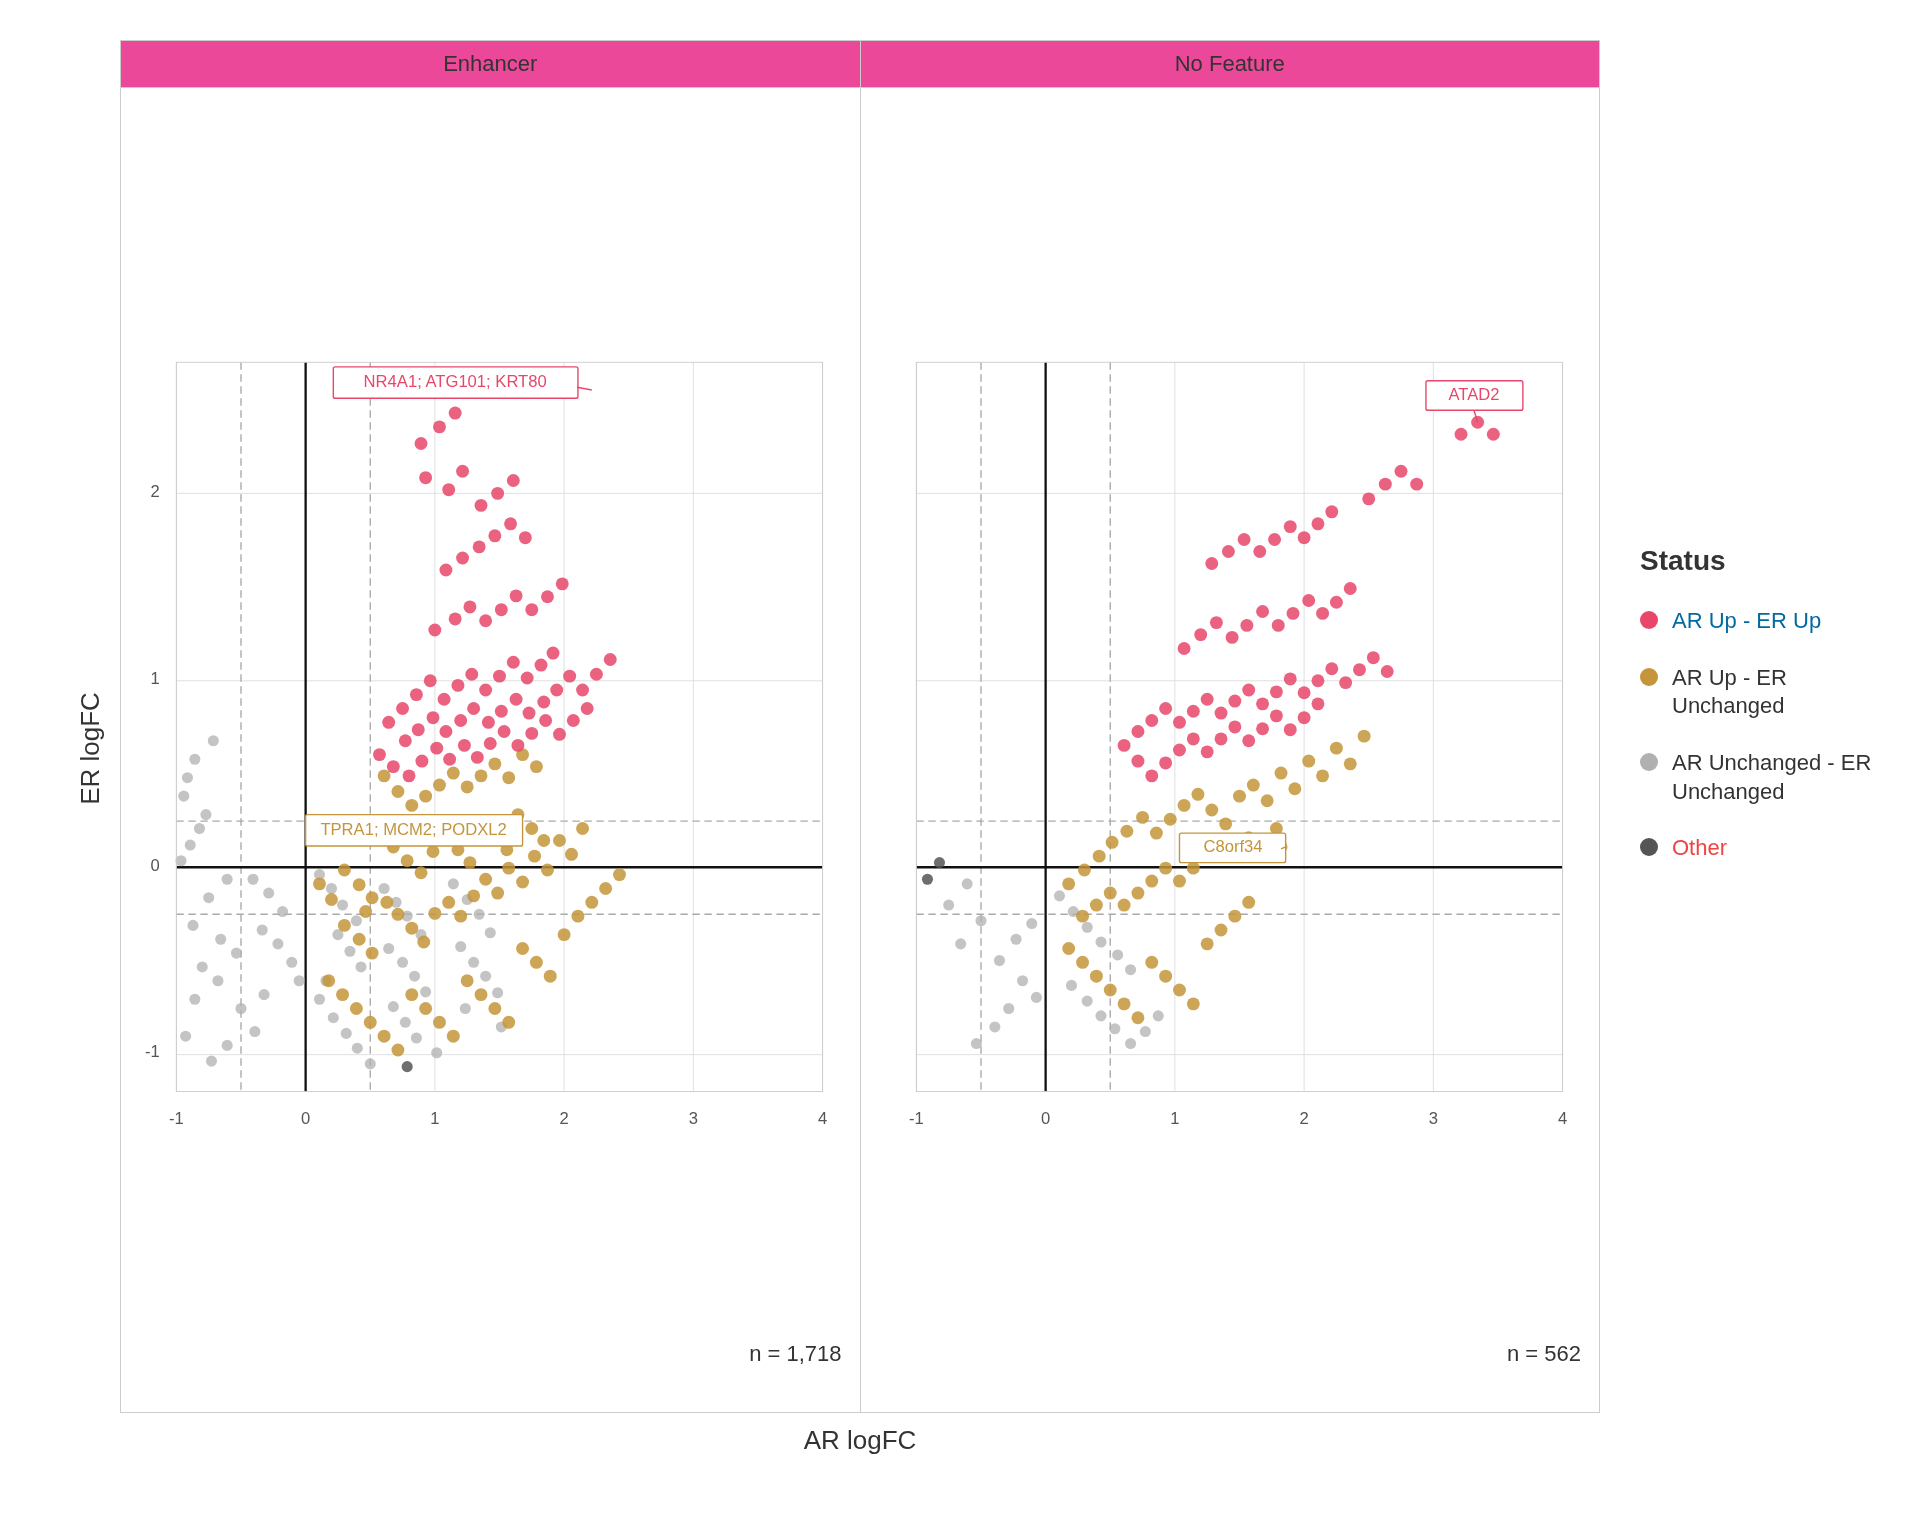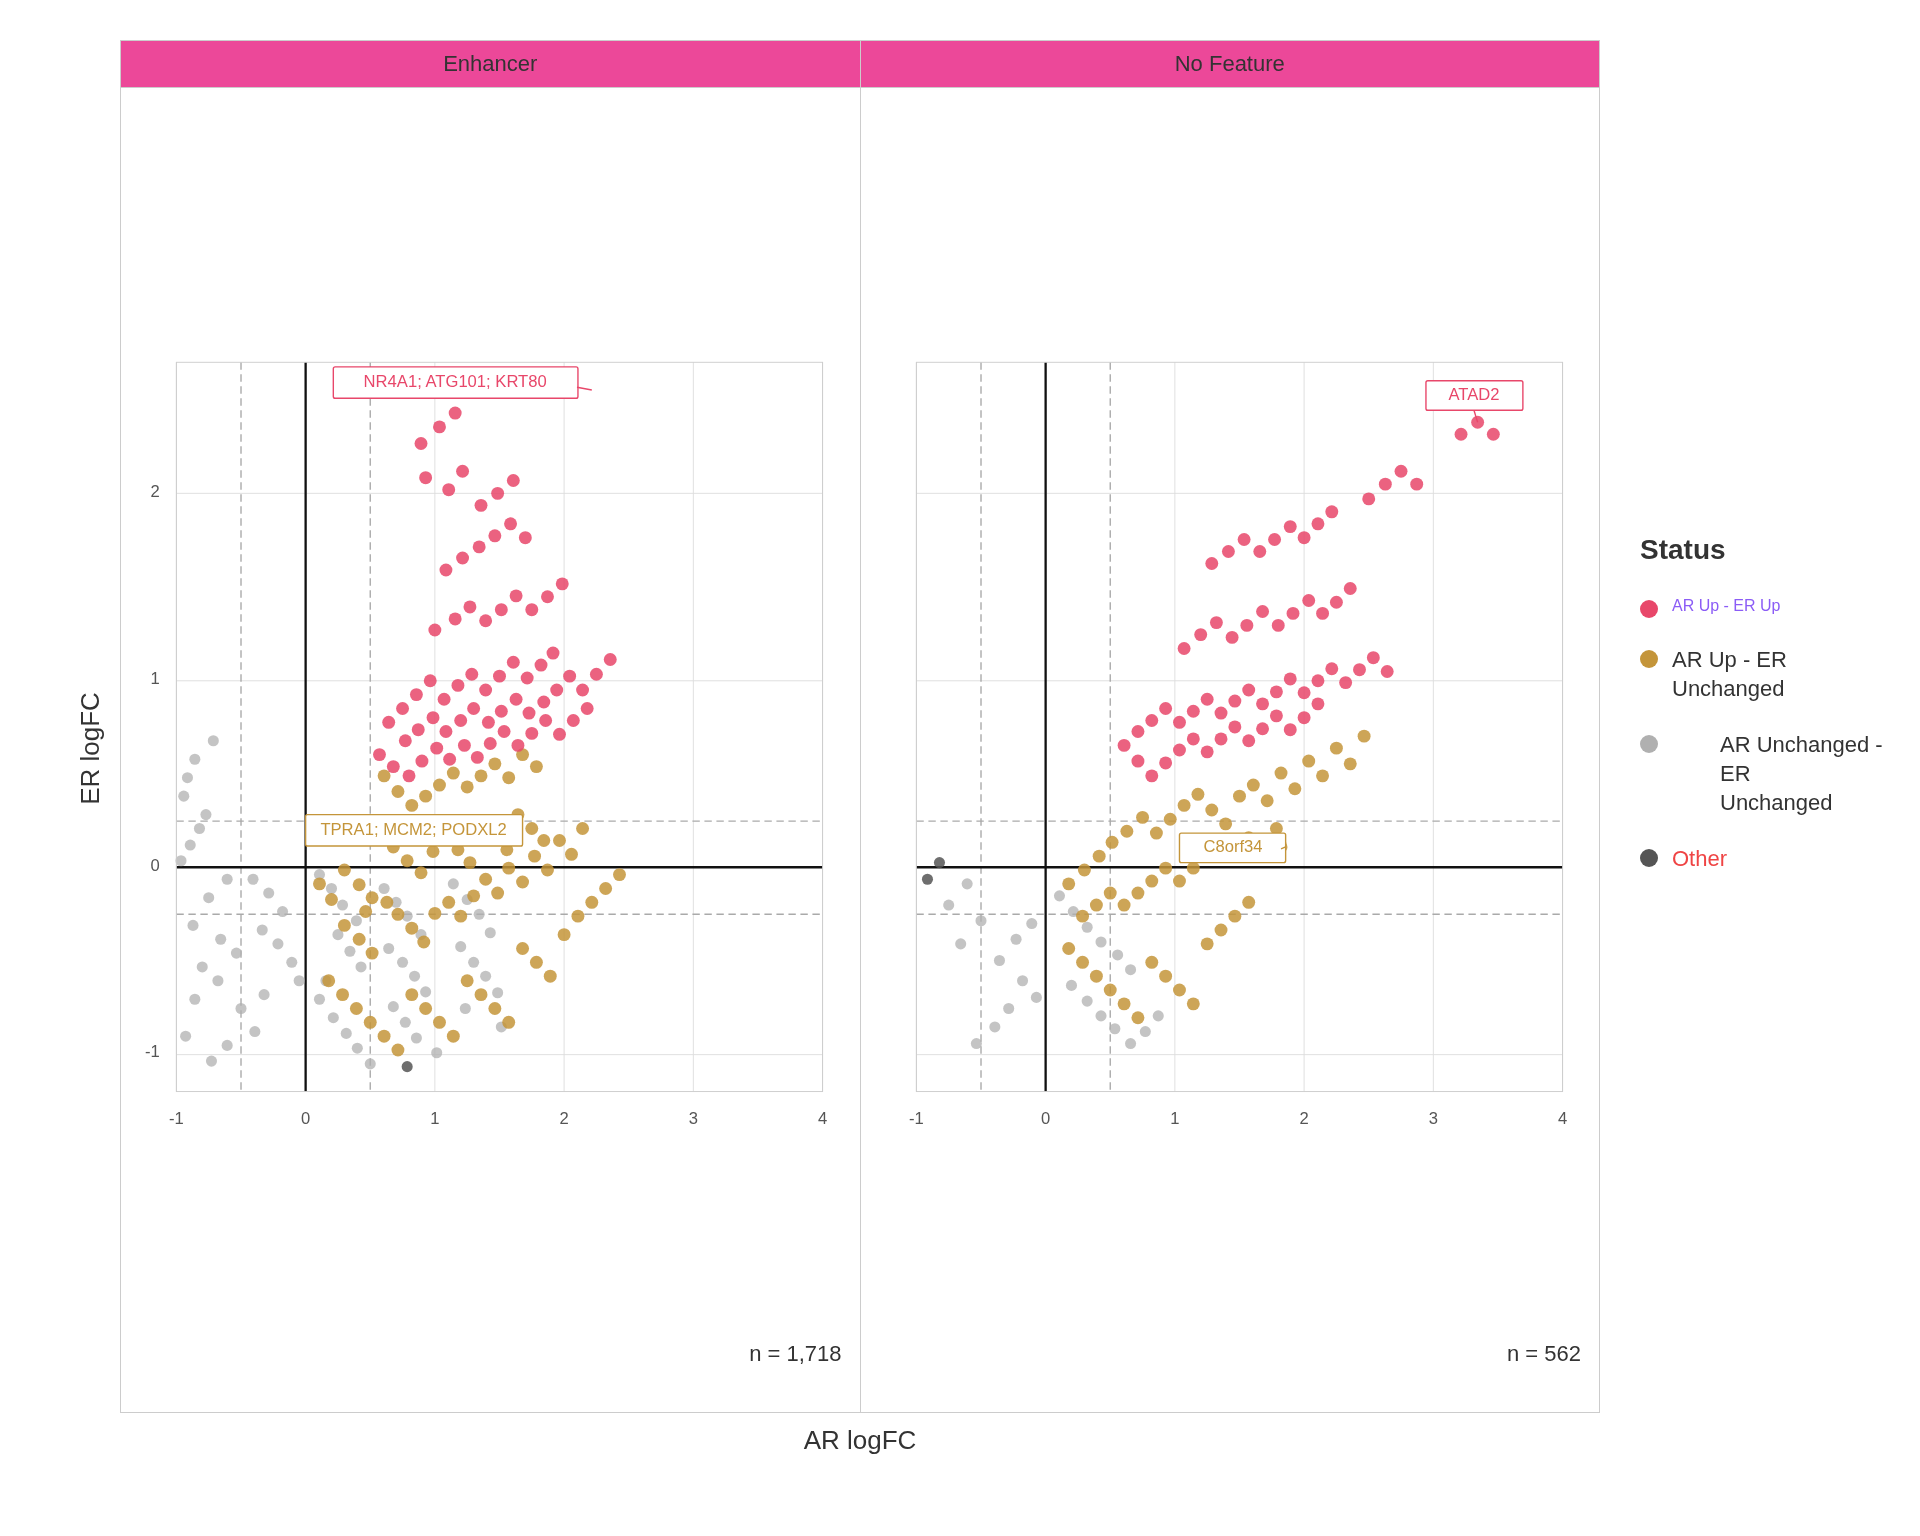--- a/index.html
+++ b/index.html
@@ -513,29 +513,29 @@
         </div>
       </div>
     </div>
   </div>
 
   <div style="width:300px; display:flex; flex-direction:column; justify-content:center; padding-left:40px; padding-bottom:60px;">
     <div style="font-size:28px; font-weight:bold; color:#333; margin-bottom:30px; font-family:Arial,sans-serif;">Status</div>
 
     <div style="display:flex; align-items:flex-start; margin-bottom:28px;">
       <div style="width:18px;height:18px;border-radius:50%;background:#e8476a;margin-right:14px;margin-top:4px;flex-shrink:0;"></div>
-      <span style="font-size:16px;color:#8b5cf6;font-family:Arial,sans-serif;line-height:1.3;">AR Up - ER Up</span>
+      <span style="font-size:22px;color:#0369a1;font-family:Arial,sans-serif;line-height:1.3;">AR Up - ER Up</span>
     </div>
 
     <div style="display:flex; align-items:flex-start; margin-bottom:28px;">
       <div style="width:18px;height:18px;border-radius:50%;background:#c4953a;margin-right:14px;margin-top:4px;flex-shrink:0;"></div>
       <span style="font-size:22px;color:#333;font-family:Arial,sans-serif;line-height:1.3;">AR Up - ER<br>Unchanged</span>
     </div>
 
-    <div style="display:flex; align-items:flex-start; margin-bottom:28px;gap:48px;">
+    <div style="display:flex; align-items:flex-start; margin-bottom:28px;">
       <div style="width:18px;height:18px;border-radius:50%;background:#b0b0b0;margin-right:14px;margin-top:4px;flex-shrink:0;"></div>
       <span style="font-size:22px;color:#333;font-family:Arial,sans-serif;line-height:1.3;">AR Unchanged - ER<br>Unchanged</span>
     </div>
 
     <div style="display:flex; align-items:flex-start; margin-bottom:28px;">
       <div style="width:18px;height:18px;border-radius:50%;background:#555555;margin-right:14px;margin-top:4px;flex-shrink:0;"></div>
       <span style="font-size:22px;color:#ef4444;font-family:Arial,sans-serif;line-height:1.3;">Other</span>
     </div>
   </div>
 </div>

